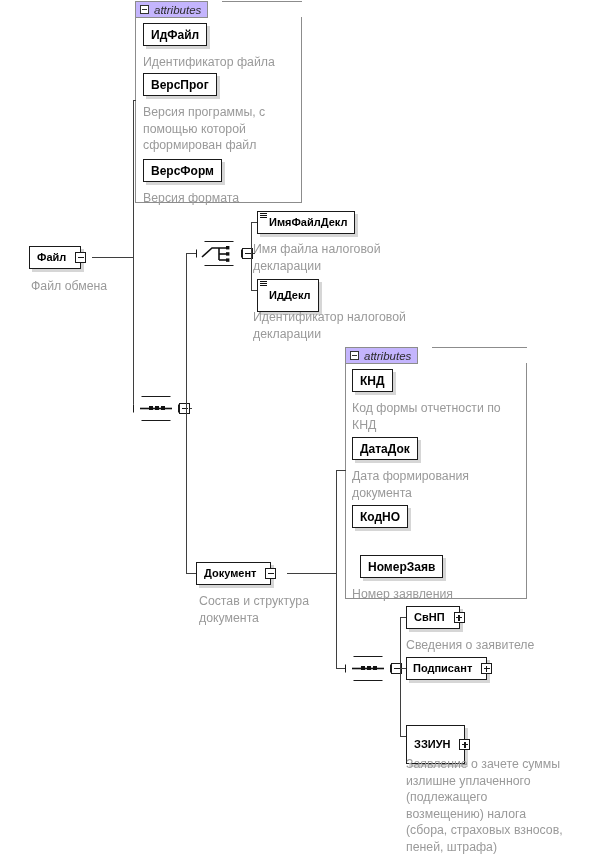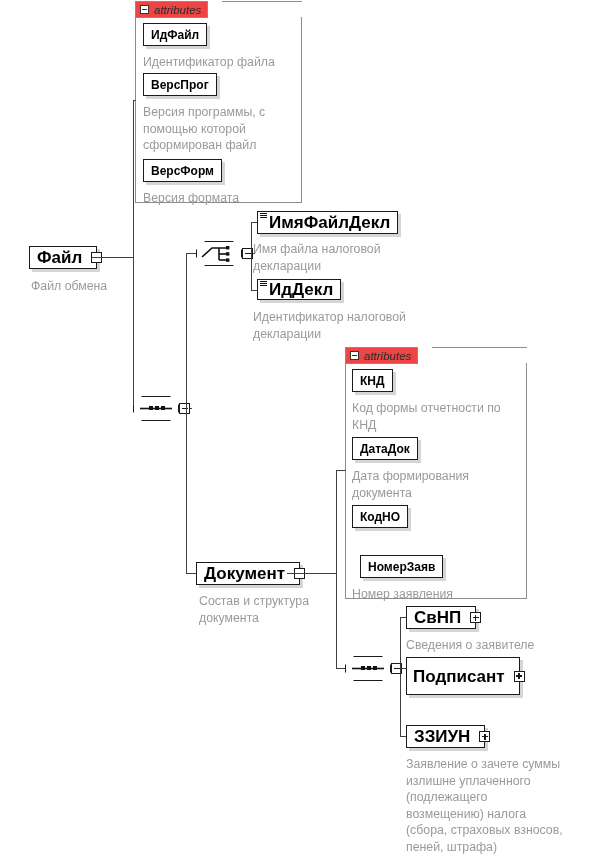--- a/index.html
+++ b/index.html
@@ -27,21 +27,21 @@
   .line-v { width: 1px; }
 
   
   .node {
     position: absolute;
     box-sizing: border-box;
     border: 1.6px solid #1a1a1a;
     background: #ffffff;
     color: #000000;
     font-weight: bold;
-    font-size: 17px;
+    font-size: 11px;
     line-height: 1;
     display: flex;
     align-items: center;
     padding: 0 7px;
     white-space: nowrap;
     box-shadow: 3px 3px 0 0 rgba(0,0,0,0.16);
   }
   .node.attr {
     border-width: 1.4px;
     font-size: 12px;
@@ -100,21 +100,21 @@
     position: absolute;
     box-sizing: border-box;
     border: 1.2px solid #8c8c8c;
     border-top: none;
     background: transparent;
   }
   .attrtab {
     position: absolute;
     box-sizing: border-box;
     border: 1.2px solid #8c8c8c;
-    background: #ef4444;
+    background: #c4b5fd;
     height: 17px;
     display: flex;
     align-items: center;
     padding: 0 6px 0 4px;
     font-style: italic;
     font-size: 11.5px;
     color: #2b2b2b;
     white-space: nowrap;
   }
   .attrtab .box {
@@ -267,21 +267,21 @@
       <i></i>
         <i></i>
         <i></i>
     </span>
     <span class="label">ИмяФайлДекл</span>
   </div>
   <div class="doc" style="left:253px; top:241px; width:175px;">Имя файла налоговой
 декларации</div>
 
   <div class="line-h" style="left:251px; top:290px; width:9px;"></div>
-  <div class="node" style="left:257px; top:279px; height:21px; padding-left:11px;">
+  <div class="node" style="left:257px; top:279px; height:33px; padding-left:11px;">
     <span class="content-glyph">
       <i></i>
         <i></i>
         <i></i>
     </span>
     <span class="label">ИдДекл</span>
   </div>
   <div class="doc" style="left:253px; top:309px; width:200px;">Идентификатор налоговой
 декларации</div>
 
@@ -343,27 +343,27 @@
   <div class="line-v" style="left:400px; top:617px; height:119px;"></div>
 
   <div class="line-h" style="left:400px; top:617px; width:9px;"></div>
   <div class="node with-exp" style="left:406px; top:606px; height:23px;">
     <span class="label">СвНП</span>
     <span class="expander plus"></span>
   </div>
   <div class="doc" style="left:406px; top:637px; width:195px;">Сведения о заявителе</div>
 
   <div class="line-h" style="left:400px; top:668px; width:9px;"></div>
-  <div class="node with-exp" style="left:406px; top:657px; height:38px;padding-left:6px;">
+  <div class="node with-exp" style="left:406px; top:657px; height:23px;padding-left:6px;">
     <span class="label">Подписант</span>
     <span class="expander plus"></span>
   </div>
 
   <div class="line-h" style="left:400px; top:736px; width:9px;"></div>
-  <div class="node with-exp" style="left:406px; top:725px; height:23px;">
+  <div class="node with-exp" style="left:406px; top:725px; height:39px;">
     <span class="label">ЗЗИУН</span>
     <span class="expander plus"></span>
   </div>
   <div class="doc" style="left:406px; top:756px; width:205px;">Заявление о зачете суммы
 излишне уплаченного
 (подлежащего
 возмещению) налога
 (сбора, страховых взносов,
 пеней, штрафа)</div>
 

